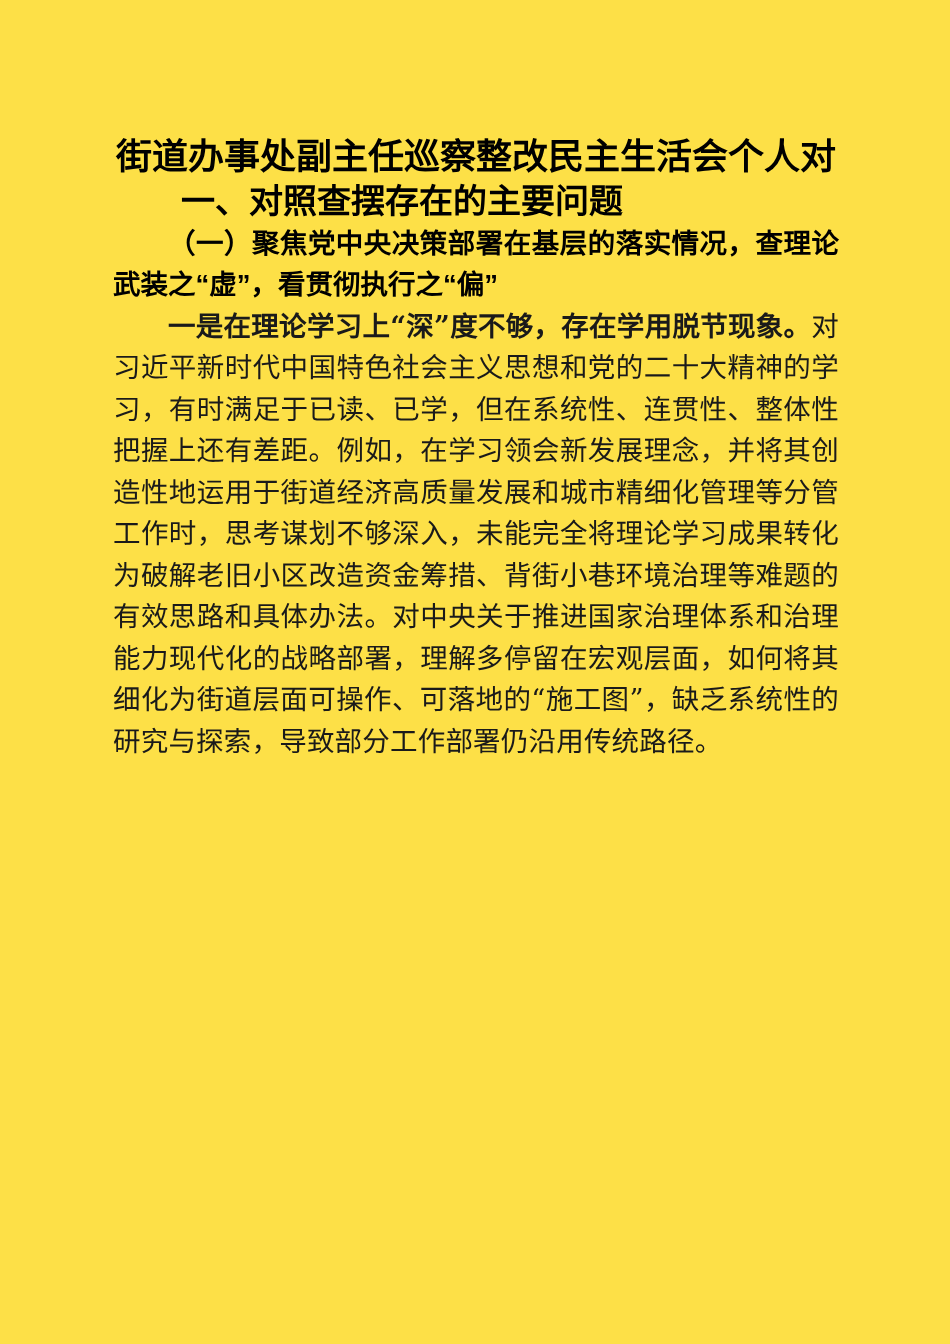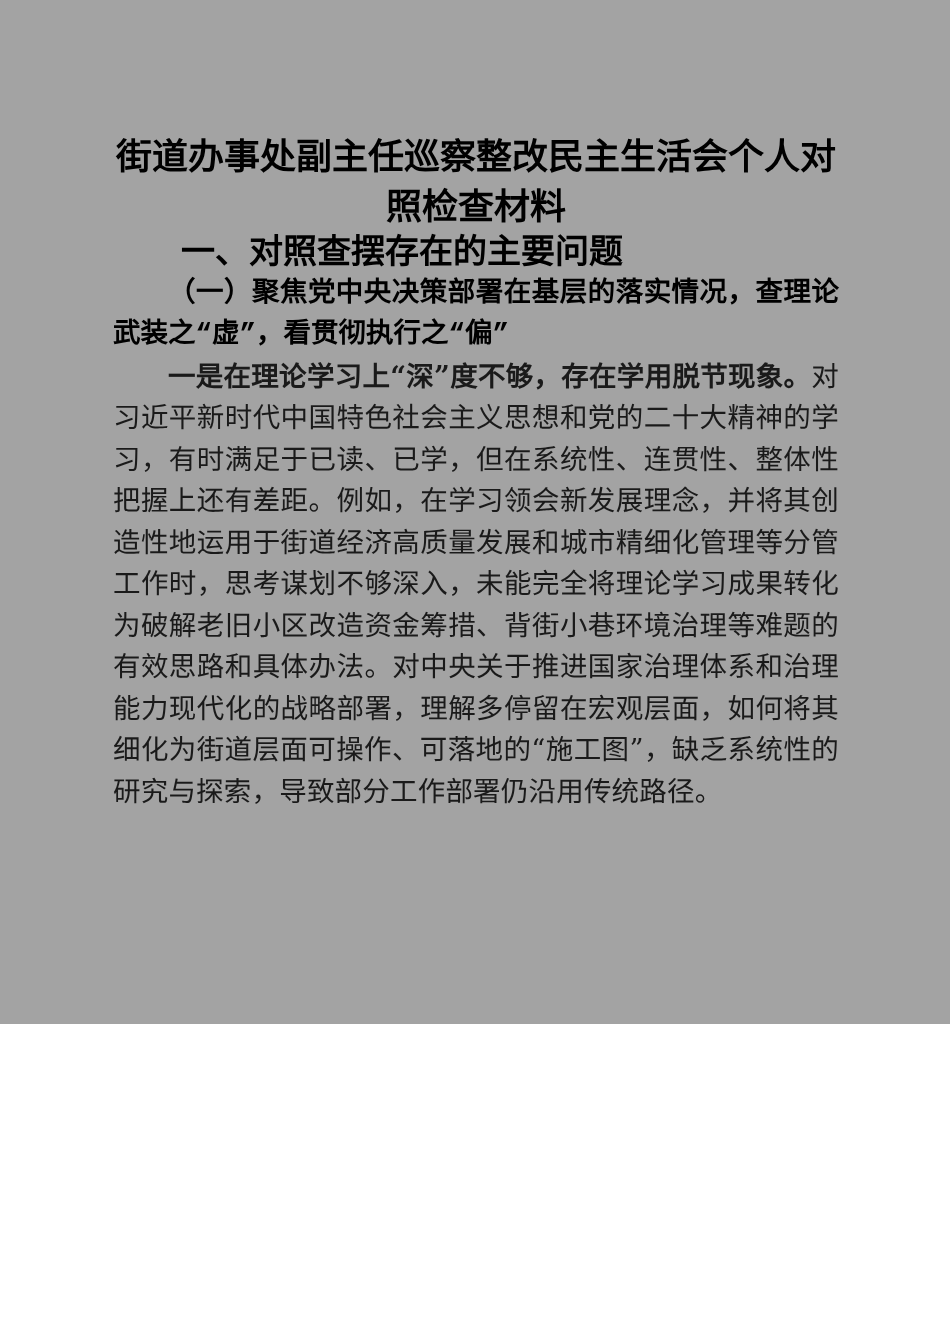--- a/index.html
+++ b/index.html
@@ -5,22 +5,22 @@
 <style>
   html, body {
     margin: 0;
     padding: 0;
     background: #ffffff;
   }
 
   .page {
     position: relative;
     width: 950px;
-    height: 1024px;
-    background: #a3a3a3;
+    height: 1344px;
+    background: #fde047;
     box-sizing: border-box;
     padding: 0;
     overflow: hidden;
     margin: 0 auto;
   }
 
   .doc-body {
     position: absolute;
     left: 113px;
     top: 0;
@@ -69,21 +69,21 @@
     line-height: 41.5px;
     color: #000000;
     text-indent: 2em;
     letter-spacing: 0px;
   }
 
   
   .heading-2 {
     margin: 0;
     padding: 0;
-    font-family: Liberation Mono, monospace;
+    font-family: Liberation Sans, sans-serif;
     font-weight: 700;
     font-size: 27.5px;
     line-height: 41.5px;
     color: #000000;
     text-align: justify;
     text-justify: inter-ideograph;
     text-indent: 2em;
   }
 
   .lead-bold {
@@ -93,21 +93,20 @@
 </style>
 </head>
 <body>
 
 <div class="page">
 
   <div class="doc-body">
 
     <h1 class="doc-title">
       <span>街道办事处副主任巡察整改民主生活会个人对</span><br>
-      <span>照检查材料</span>
     </h1>
 
 
     <p class="heading-1">一、对照查摆存在的主要问题</p>
 
     <p class="heading-2">（一）聚焦党中央决策部署在基层的落实情况，查理论武装之“虚”，看贯彻执行之“偏”</p>
 
     <p class="para"><span class="lead-bold">一是在理论学习上“深”度不够，存在学用脱节现象。</span><span>对习近平新时代中国特色社会主义思想和党的二十大精神的学习，有时满足于已读、已学，但在系统性、连贯性、整体性把握上还有差距。例如，在学习领会新发展理念，并将其创造性地运用于街道经济高质量发展和城市精细化管理等分管工作时，思考谋划不够深入，未能完全将理论学习成果转化为破解老旧小区改造资金筹措、背街小巷环境治理等难题的有效思路和具体办法。对中央关于推进国家治理体系和治理能力现代化的战略部署，理解多停留在宏观层面，如何将其细化为街道层面可操作、可落地的“施工图”，缺乏系统性的研究与探索，导致部分工作部署仍沿用传统路径。</span></p>
 
   </div>

